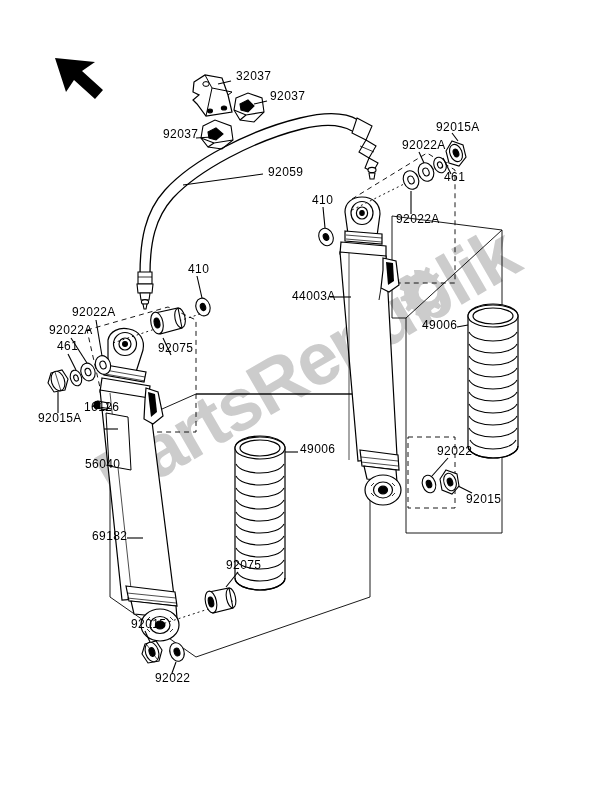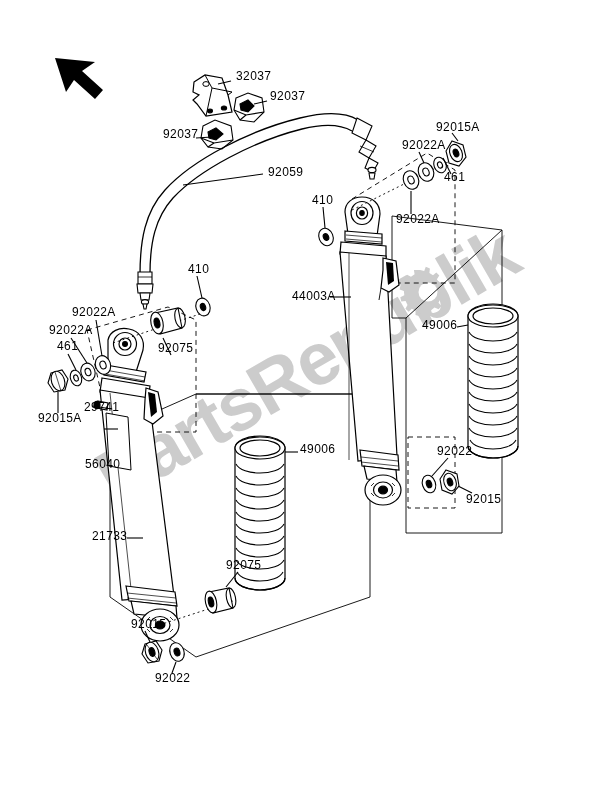--- a/index.html
+++ b/index.html
@@ -360,19 +360,19 @@
 <div class="lbl" style="left:292px;top:290px;text-align:center;">44003A</div>
 <div class="lbl" style="left:422px;top:319px;">49006</div>
 <div class="lbl" style="left:437px;top:445px;">92022</div>
 <div class="lbl" style="left:466px;top:493px;">92015</div>
 <div class="lbl" style="left:188px;top:263px;">410</div>
 <div class="lbl" style="left:72px;top:306px;">92022A</div>
 <div class="lbl" style="left:49px;top:324px;">92022A</div>
 <div class="lbl" style="left:57px;top:340px;">461</div>
 <div class="lbl" style="left:38px;top:412px;">92015A</div>
 <div class="lbl" style="left:158px;top:342px;">92075</div>
-<div class="lbl" style="left:84px;top:401px;">29741</div>
+<div class="lbl" style="left:84px;top:401px;">16126</div>
 <div class="lbl" style="left:85px;top:421px;margin-top:37px;">56040</div>
 <div class="lbl" style="left:300px;top:443px;">49006</div>
-<div class="lbl" style="left:92px;top:530px;">21733</div>
+<div class="lbl" style="left:92px;top:530px;">69182</div>
 <div class="lbl" style="left:226px;top:559px;">92075</div>
 <div class="lbl" style="left:131px;top:618px;">92015</div>
 <div class="lbl" style="left:155px;top:672px;">92022</div>
 
 </body></html>

